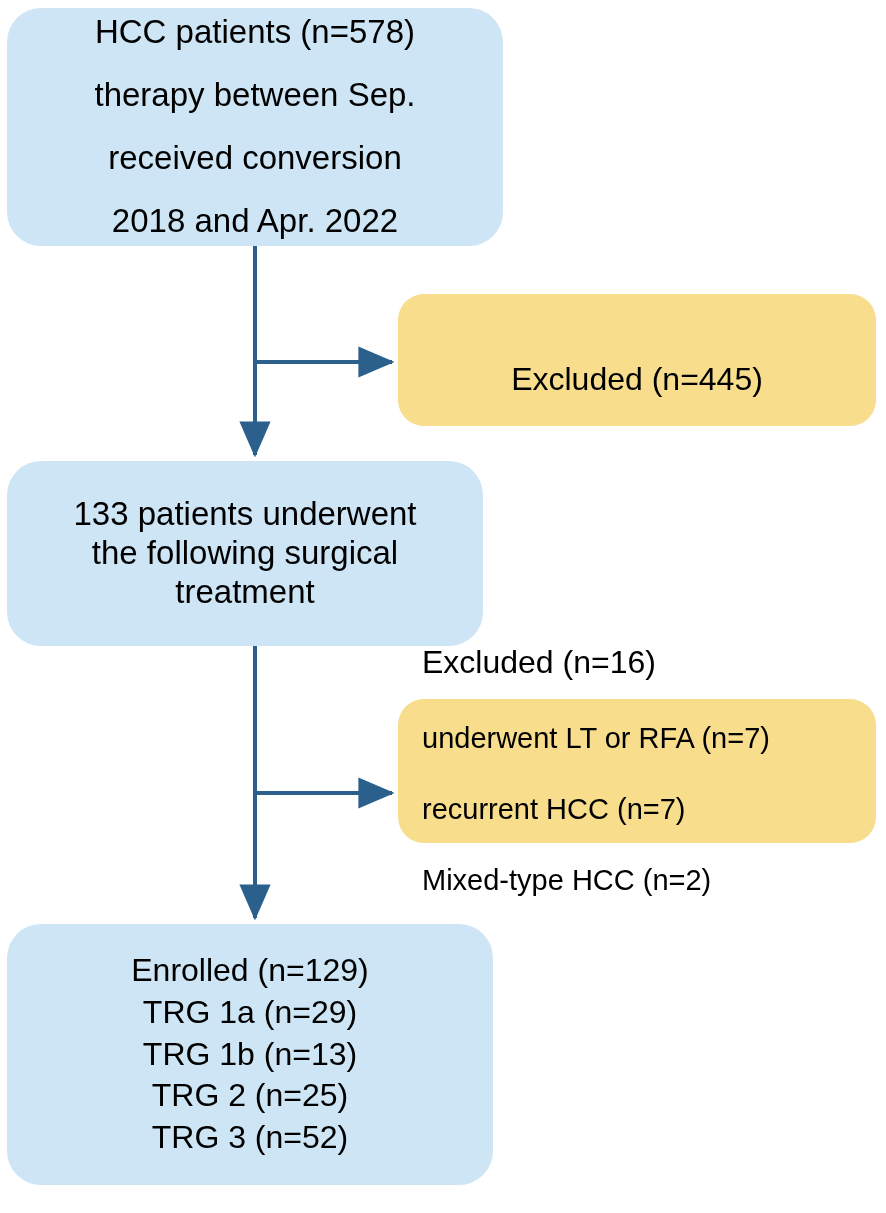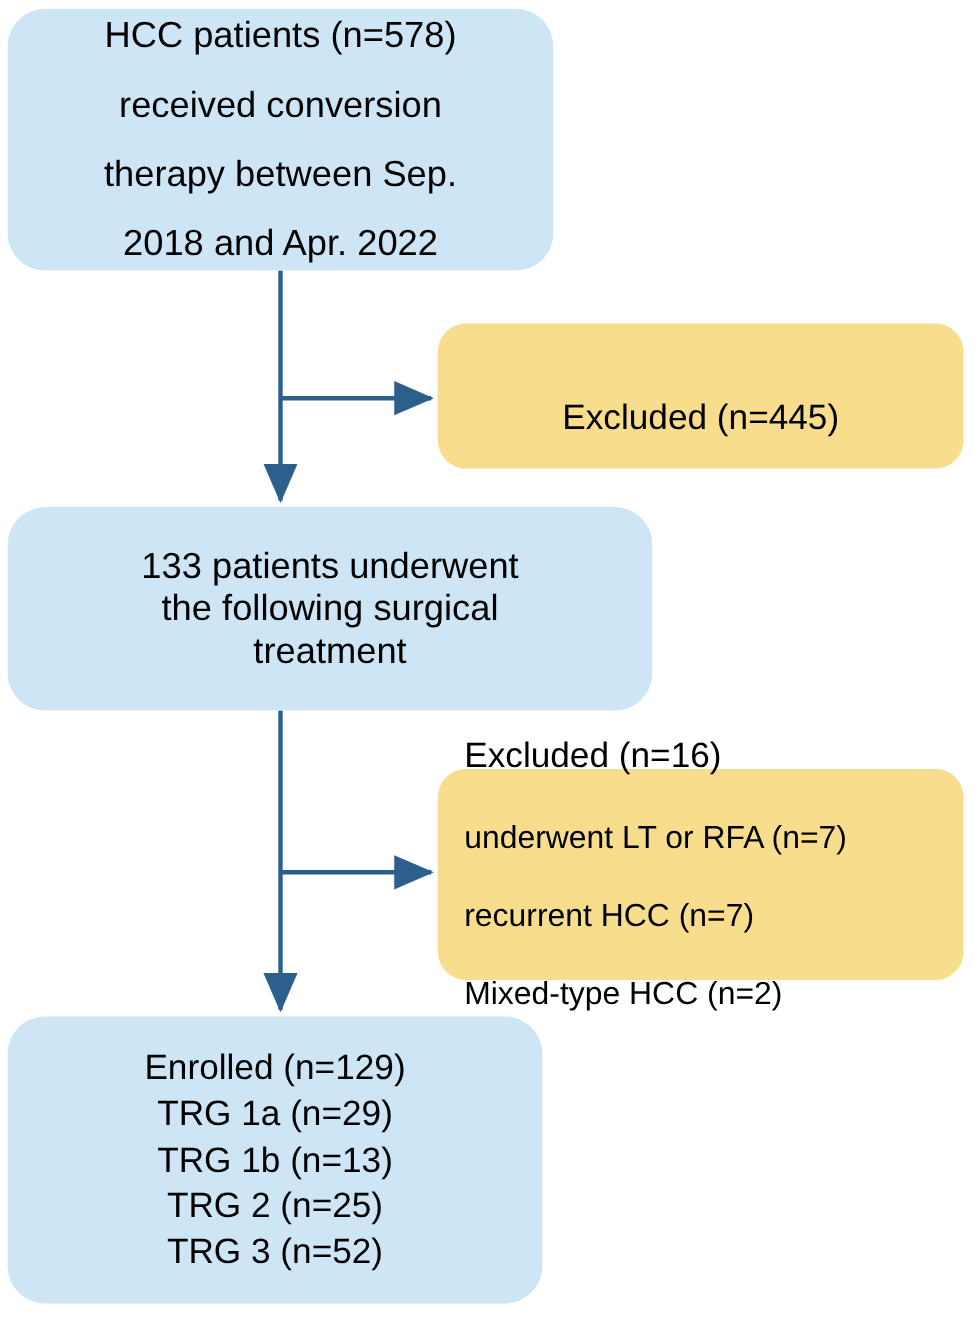--- a/index.html
+++ b/index.html
@@ -50,26 +50,26 @@
     gap: 24px;
   }
   #node-excluded-1 {
     left: 398px; top: 294px; width: 478px; height: 132px;
     padding: 0 12px;
   }
   #node-excluded-1 .l0 { font-size: 32px; margin-top: 40px; }
   #node-excluded-1 .l1 { font-size: 27px; }
 
   #node-surgical {
-    left: 7px; top: 461px; width: 586px; height: 185px;
+    left: 7px; top: 461px; width: 476px; height: 185px;
     font-size: 33px;
     padding: 0 16px;
   }
   #node-excluded-2 {
-    left: 398px; top: 699px; width: 478px; height: 192px;
+    left: 398px; top: 699px; width: 478px; height: 144px;
     padding: 0 0 0 24px;
     gap: 37px;
   }
   #node-excluded-2 .l0 { font-size: 32px; margin-bottom: 2px; }
   #node-excluded-2 .l1,
   #node-excluded-2 .l2,
   #node-excluded-2 .l3 { font-size: 29px; }
 
   #node-enrolled {
     left: 7px; top: 924px; width: 486px; height: 261px;
@@ -104,22 +104,22 @@
 
     <line x1="255" y1="362" x2="392" y2="362" stroke="#2b5f8c" stroke-width="4" marker-end="url(#arrowhead)"></line>
 
     <line x1="255" y1="646" x2="255" y2="918" stroke="#2b5f8c" stroke-width="4" marker-end="url(#arrowhead)"></line>
 
     <line x1="255" y1="793" x2="392" y2="793" stroke="#2b5f8c" stroke-width="4" marker-end="url(#arrowhead)"></line>
   </svg>
 
   <div id="node-source" class="node blue align-center">
     <span class="line l0">HCC patients (n=578)</span>
+    <span class="line l2">therapy between Sep.</span>
     <span class="line l1">received conversion</span>
-    <span class="line l2">therapy between Sep.</span>
     <span class="line l3">2018 and Apr. 2022</span>
   </div>
 
   <div id="node-excluded-1" class="node yellow align-center">
     <span class="line l0">Excluded (n=445)</span>
   </div>
 
   <div id="node-surgical" class="node blue align-center">
     <span class="line l0">133 patients underwent</span>
     <span class="line l1">the following surgical</span>

